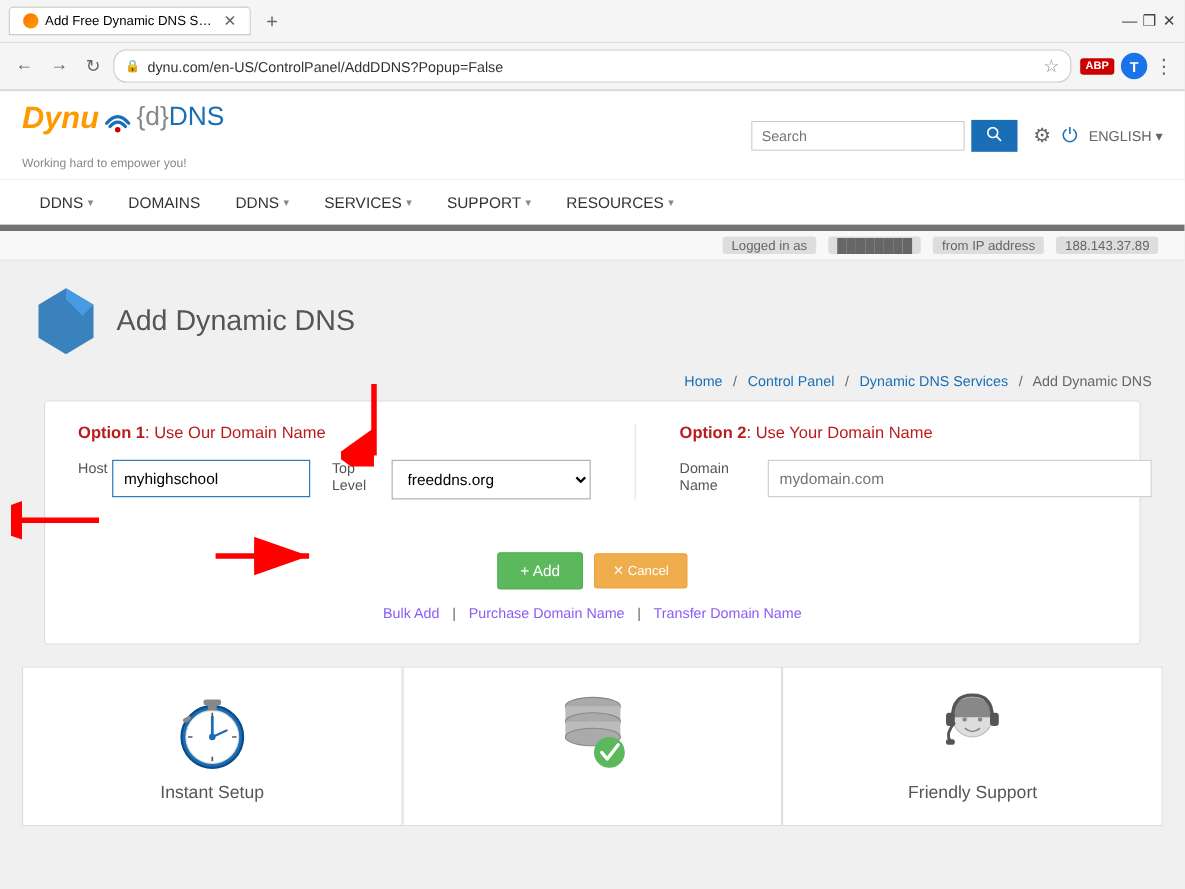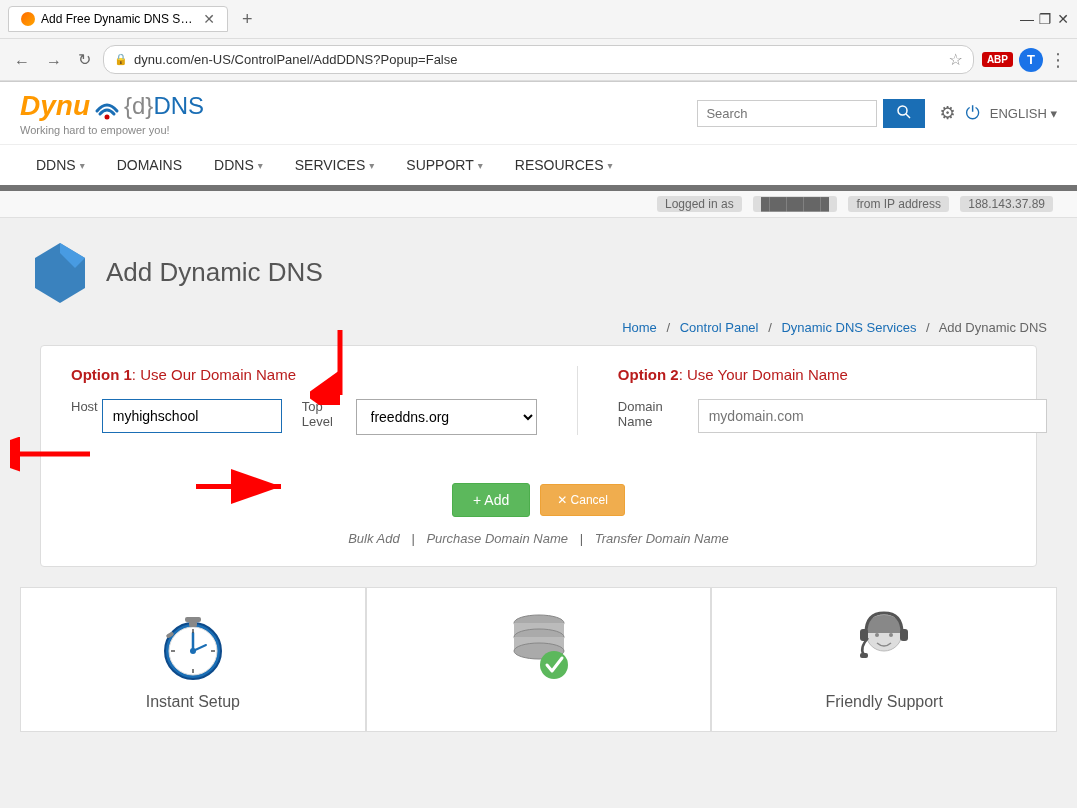--- a/index.html
+++ b/index.html
@@ -29,24 +29,24 @@
     .menu-btn { background: none; border: none; cursor: pointer; color: #666; font-size: 18px; }
 
     
     .page-header { background: white; border-bottom: 6px solid #737373; }
     .top-bar { display: flex; align-items: center; justify-content: space-between; padding: 8px 20px; border-bottom: 1px solid #eee; }
     .logo-area { display: flex; flex-direction: column; }
     .logo { display: flex; align-items: center; gap: 0; }
     .logo-dynu { color: #f90; font-size: 28px; font-weight: bold; font-style: italic; }
     .logo-dns { font-size: 24px; font-weight: normal; color: #1a6eb5; }
     .logo-curly { color: #888; }
-    .logo-tagline { font-size: 11px; color: #888; margin-top: 2px; }
+    .logo-tagline { font-size: 11px; color: #888; margin-top: 20px; }
 
     .search-area { display: flex; align-items: center; gap: 6px; }
-    .search-input { border: 1px solid #ccc; padding: 5px 8px; width: 180px; font-size: 13px; }
+    .search-input { border: 1px solid #ccc; padding: 5px 8px; width: 194px; font-size: 13px; }
     .search-btn { background: #1a6eb5; color: white; border: none; padding: 6px 14px; cursor: pointer; font-size: 13px; }
 
     .nav-icons { display: flex; align-items: center; gap: 10px; }
     .gear-icon-btn { background: none; border: none; cursor: pointer; color: #666; font-size: 18px; }
     .power-icon-btn { background: none; border: none; cursor: pointer; color: #1a6eb5; font-size: 18px; }
     .lang-btn { background: none; border: none; cursor: pointer; color: #666; font-size: 13px; }
 
     .main-nav { display: flex; align-items: center; padding: 0 20px; background: white; }
     .nav-item { padding: 12px 16px; font-size: 14px; color: #333; cursor: pointer; display: flex; align-items: center; gap: 4px; }
     .nav-item .caret { font-size: 10px; color: #888; }
@@ -80,21 +80,21 @@
     .field-group label { font-size: 13px; color: #555; font-weight: normal; margin-bottom: 4px; }
     .field-input { border: 1px solid #1a6eb5; padding: 8px 10px; font-size: 14px; width: 180px; outline: none; }
     .field-select { border: 1px solid #aaa; padding: 8px 10px; font-size: 14px; width: 200px; background: white; }
     .field-input-domain { border: 1px solid #ccc; padding: 8px 10px; font-size: 14px; width: 380px; color: #bbb; }
 
     .action-row { margin-top: 24px; display: flex; justify-content: center; align-items: center; gap: 10px; }
     .add-btn { background: #5cb85c; color: white; border: 1px solid #4cae4c; padding: 8px 20px; font-size: 14px; cursor: pointer; border-radius: 3px; }
     .cancel-btn { background: #f0ad4e; color: white; border: 1px solid #eea236; padding: 8px 16px; font-size: 12px; cursor: pointer; border-radius: 3px; }
 
     .links-row { text-align: center; margin-top: 14px; font-size: 13px; }
-    .links-row a { color: #737373; text-decoration: none; font-style: italic; }
+    .links-row a { color: #8b5cf6; text-decoration: none; }
     .links-row .sep { margin: 0 8px; color: #666; }
 
     
     .features-row { display: flex; gap: 0; margin: 0 20px; }
     .feature-card { flex: 1; background: white; border: 1px solid #ddd; padding: 15px 20px 20px; text-align: center; }
     .feature-title { font-size: 16px; color: #555; }
   </style>
 </head>
 <body>
 

